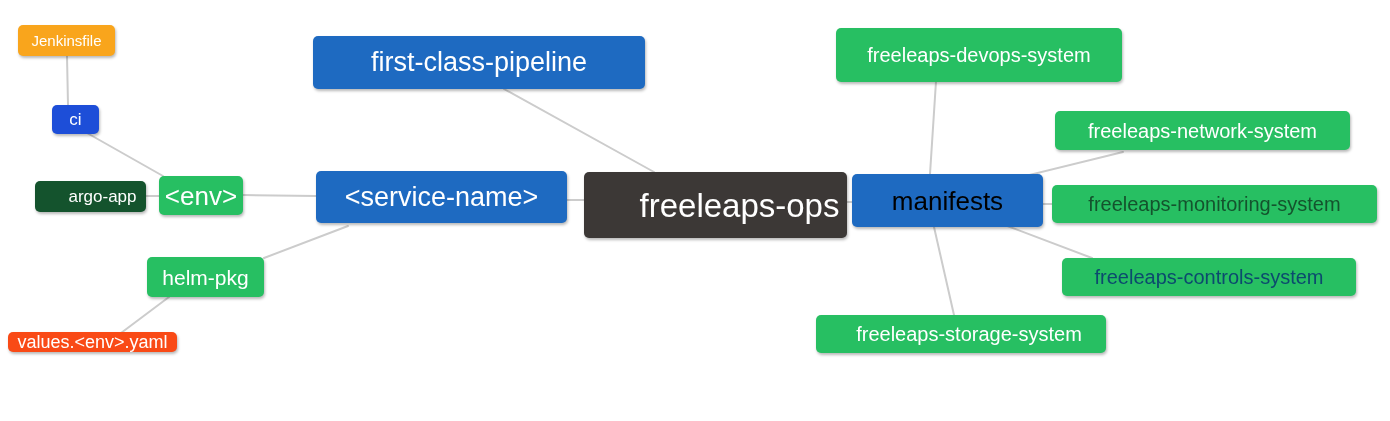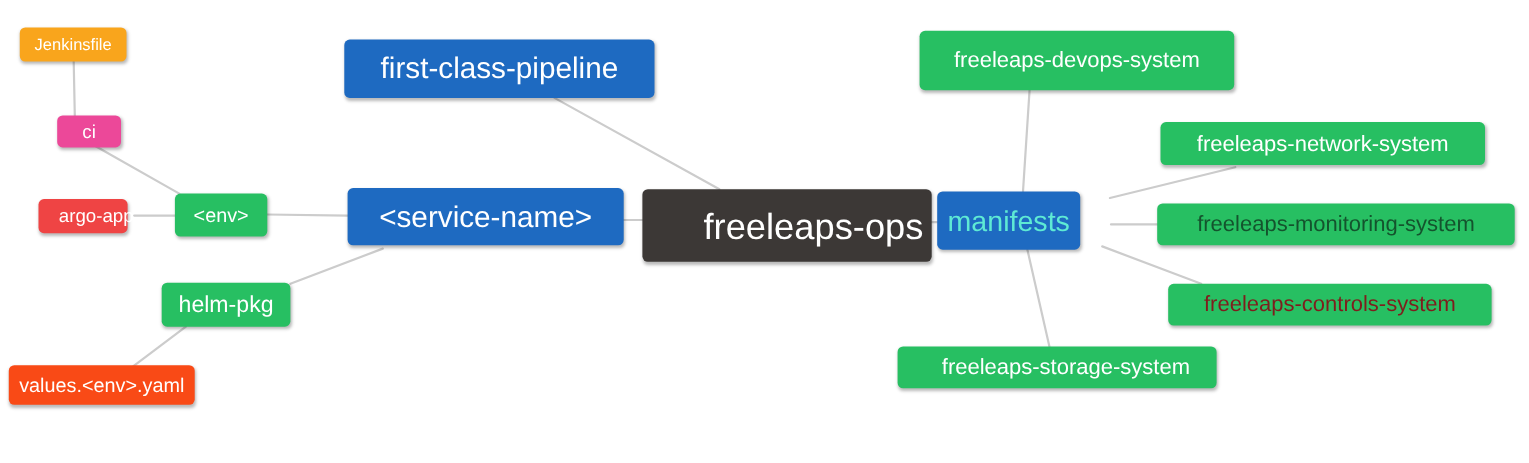--- a/index.html
+++ b/index.html
@@ -52,27 +52,27 @@
       <line x1="504" y1="89" x2="654" y2="172" stroke="#cccccc" stroke-width="2" stroke-linecap="round"></line>
       <line x1="567" y1="200" x2="584" y2="200" stroke="#cccccc" stroke-width="2" stroke-linecap="round"></line>
       <line x1="847" y1="202" x2="852" y2="202" stroke="#cccccc" stroke-width="2" stroke-linecap="round"></line>
       <line x1="930" y1="174" x2="937" y2="66" stroke="#cccccc" stroke-width="2" stroke-linecap="round"></line>
       <line x1="1009" y1="180" x2="1123" y2="152" stroke="#cccccc" stroke-width="2" stroke-linecap="round"></line>
       <line x1="1010" y1="204" x2="1052" y2="204" stroke="#cccccc" stroke-width="2" stroke-linecap="round"></line>
       <line x1="1002" y1="224" x2="1092" y2="258" stroke="#cccccc" stroke-width="2" stroke-linecap="round"></line>
       <line x1="934" y1="227" x2="954" y2="315" stroke="#cccccc" stroke-width="2" stroke-linecap="round"></line>
     </svg>
 <div class="node" style="left: 18px; top: 25px; width: 97px; height: 31px; background: rgb(249, 165, 28); color: rgb(255, 255, 255); font-size: 15px;">Jenkinsfile</div>
-    <div class="node" style="left: 52px; top: 105px; width: 58px; height: 29px; background: #ec4899; color: rgb(255, 255, 255); font-size: 17px;">ci</div>
-    <div class="node" style="left: 35px; top: 181px; width: 81px; height: 31px; background: #ef4444; color: rgb(255, 255, 255); font-size: 17px; padding-left: 24px;">argo-app</div>
-    <div class="node" style="left: 159px; top: 176px; width: 84px; height: 39px; background: rgb(39, 191, 98); color: rgb(255, 255, 255); font-size: 18px;">&lt;env&gt;</div>
+    <div class="node" style="left: 52px; top: 105px; width: 47px; height: 29px; background: #1d4ed8; color: rgb(255, 255, 255); font-size: 17px;">ci</div>
+    <div class="node" style="left: 35px; top: 181px; width: 111px; height: 31px; background: #14532d; color: rgb(255, 255, 255); font-size: 17px; padding-left: 24px;">argo-app</div>
+    <div class="node" style="left: 159px; top: 176px; width: 84px; height: 39px; background: rgb(39, 191, 98); color: rgb(255, 255, 255); font-size: 26px;">&lt;env&gt;</div>
     <div class="node" style="left: 147px; top: 257px; width: 117px; height: 40px; background: rgb(39, 191, 98); color: rgb(255, 255, 255); font-size: 21px;">helm-pkg</div>
-    <div class="node" style="left: 8px; top: 332px; width: 169px; height: 36px; background: rgb(249, 74, 22); color: rgb(255, 255, 255); font-size: 18px; text-align: right;">values.&lt;env&gt;.yaml</div>
-    <div class="node" style="left: 313px; top: 36px; width: 282px; height: 53px; background: rgb(30, 106, 193); color: rgb(255, 255, 255); font-size: 27px;">first-class-pipeline</div>
+    <div class="node" style="left: 8px; top: 332px; width: 169px; height: 20px; background: rgb(249, 74, 22); color: rgb(255, 255, 255); font-size: 18px; text-align: right;">values.&lt;env&gt;.yaml</div>
+    <div class="node" style="left: 313px; top: 36px; width: 332px; height: 53px; background: rgb(30, 106, 193); color: rgb(255, 255, 255); font-size: 27px;">first-class-pipeline</div>
     <div class="node" style="left: 316px; top: 171px; width: 251px; height: 52px; background: rgb(30, 106, 193); color: rgb(255, 255, 255); font-size: 27px;">&lt;service-name&gt;</div>
     <div class="node" style="left: 584px; top: 172px; width: 263px; height: 66px; background: rgb(60, 56, 54); color: rgb(255, 255, 255); font-size: 33px; padding-left: 48px;">freeleaps-ops</div>
-    <div class="node" style="left: 852px; top: 174px; width: 130px; height: 53px; background: rgb(30, 106, 193); color: #5eead4; font-size: 26px;">manifests</div>
+    <div class="node" style="left: 852px; top: 174px; width: 191px; height: 53px; background: rgb(30, 106, 193); color: #000000; font-size: 26px;">manifests</div>
     <div class="node" style="left: 796px; top: 28px; width: 286px; height: 54px; background: rgb(39, 191, 98); color: rgb(255, 255, 255); font-size: 20px; margin-left: 40px;">freeleaps-devops-system</div>
     <div class="node" style="left: 1055px; top: 111px; width: 295px; height: 39px; background: rgb(39, 191, 98); color: rgb(255, 255, 255); font-size: 20px;">freeleaps-network-system</div>
     <div class="node" style="left: 1052px; top: 185px; width: 325px; height: 38px; background: rgb(39, 191, 98); color: #14532d; font-size: 20px;">freeleaps-monitoring-system</div>
-    <div class="node" style="left: 1062px; top: 258px; width: 294px; height: 38px; background: rgb(39, 191, 98); color: #7f1d1d; font-size: 20px;">freeleaps-controls-system</div>
+    <div class="node" style="left: 1062px; top: 258px; width: 294px; height: 38px; background: rgb(39, 191, 98); color: #0c4a6e; font-size: 20px;">freeleaps-controls-system</div>
     <div class="node" style="left: 816px; top: 315px; width: 290px; height: 38px; background: rgb(39, 191, 98); color: rgb(255, 255, 255); font-size: 20px; padding-left: 16px;">freeleaps-storage-system</div>
   </div>
 
 </body></html>

